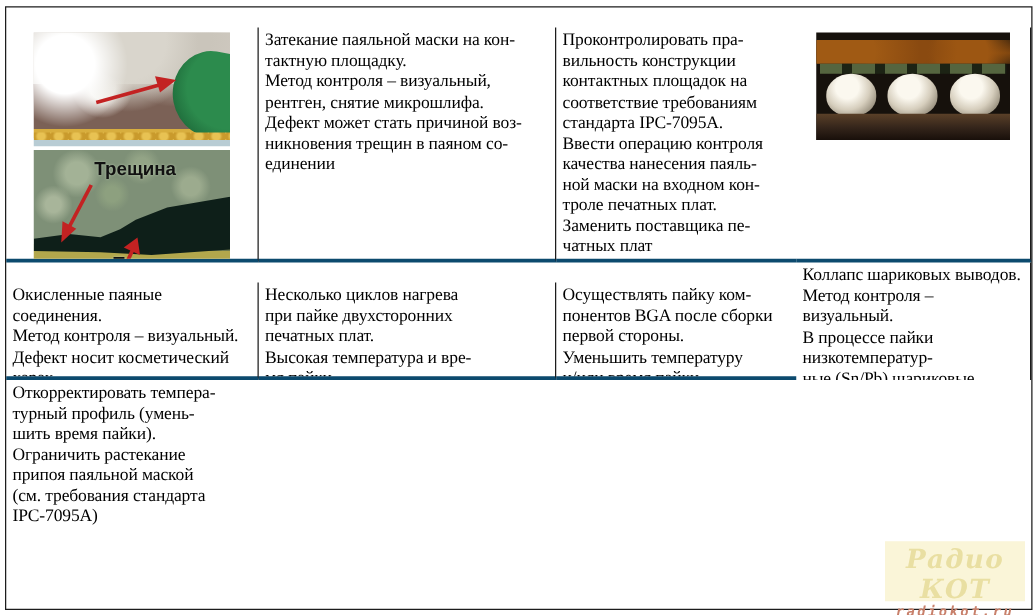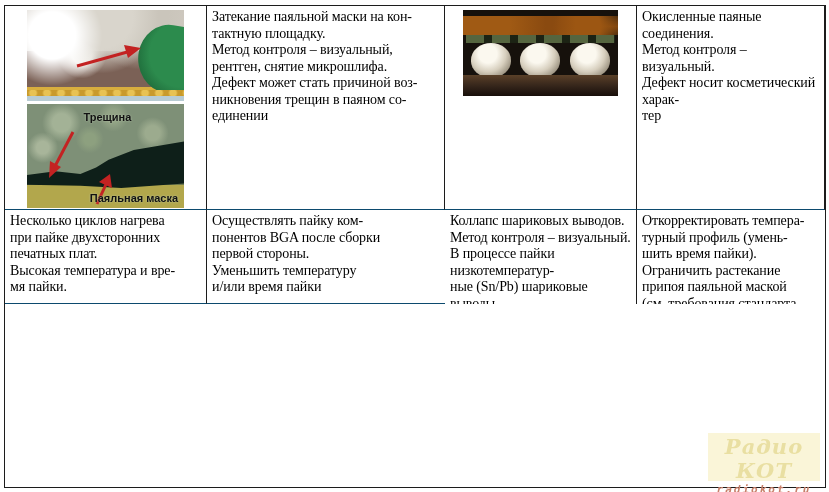--- a/index.html
+++ b/index.html
@@ -9,21 +9,21 @@
 
   .defects-table {
     position:absolute; left:4px; top:5px; width:822px; height:483px;
     border:1px solid #1c1c1c;
     display:grid;
     grid-template-columns:202px 238px 192px 1fr;
     grid-template-rows:204px 94px 1fr;
   }
   .cell { overflow:hidden; position:relative; }
   .cell.bR { border-right:1px solid #1c1c1c; }
-  .cell.bB { border-bottom:1px solid #0c4a6e; }
+  .cell.bB { border-bottom:3px solid #0c4a6e;margin-top:16px; }
   .txt {
     padding:3px 4px 0 5px;
     font-size:14px; line-height:16.5px;
     white-space:pre-line;
     letter-spacing:-0.1px;
   }
   .photo-cell { display:flex; flex-direction:column; align-items:center; padding-top:4px; }
 
   .photo { position:relative; overflow:hidden; flex:none; }
   .arrow-svg { position:absolute; inset:0; width:100%; height:100%; }
@@ -52,21 +52,21 @@
       radial-gradient(circle at 80% 28%, #9cab8e 0 5%, rgba(156,171,142,0) 11%),
       radial-gradient(circle at 10% 42%, #a8b59a 0 4%, rgba(168,181,154,0) 10%),
       radial-gradient(circle at 40% 34%, #8da07f 0 5%, rgba(141,160,127,0) 12%),
       linear-gradient(180deg, #7e9077 0 72%, #6f7a4d 72% 78%, #b2a74c 78% 100%);
   }
   .photoB .crack-dark { position:absolute; left:0; top:36%; width:100%; height:52%;
       background:#0e1f19;
       clip-path:polygon(0 62%, 18% 55%, 34% 60%, 44% 48%, 52% 34%, 68% 16%, 100% 0,
                         100% 78%, 60% 86%, 34% 82%, 0 80%); }
   .photo-label { position:absolute; font-family:"Liberation Sans", sans-serif;
-      font-weight:bold; font-size:11px; color:#111; white-space:nowrap;
+      font-weight:bold; font-size:15px; color:#111; white-space:nowrap;
       text-shadow:0 0 2px rgba(190,205,180,.9);text-align:right; }
   .lbl-crack { top:7px; left:50%; transform:translateX(-46%); }
   .lbl-mask  { bottom:4px; left:40%; }
 
   
   .photoC { width:155px; height:86px; background:#16110c; }
   .photoC .fuzz { position:absolute; left:0; right:0; top:7%; height:22%;
       background:
         radial-gradient(circle at 15% 50%, #a05a14 0 18%, rgba(160,90,20,0) 45%),
         radial-gradient(circle at 45% 40%, #8a4a10 0 22%, rgba(138,74,16,0) 50%),
@@ -127,20 +127,31 @@
         <span class="photo-label lbl-mask">Паяльная маска</span>
       </div>
     </div>
     <div class="cell bR bB txt">Затекание паяльной маски на кон-
 тактную площадку.
 Метод контроля – визуальный,
 рентген, снятие микрошлифа.
 Дефект может стать причиной воз-
 никновения трещин в паяном со-
 единении</div>
+    <div class="cell bB txt">Проконтролировать пра-
+вильность конструкции
+контактных площадок на
+соответствие требованиям
+стандарта IPC-7095A.
+Ввести операцию контроля
+качества нанесения паяль-
+ной маски на входном кон-
+троле печатных плат.
+Заменить поставщика пе-
+чатных плат</div>
 
     <div class="cell bR bB photo-cell">
       <div class="photo photoC">
         <div class="fuzz"></div>
         <div class="pcb-strip"></div>
         <div class="ball b1"></div>
         <div class="ball b2"></div>
         <div class="ball b3"></div>
         <div class="floor"></div>
       </div>

